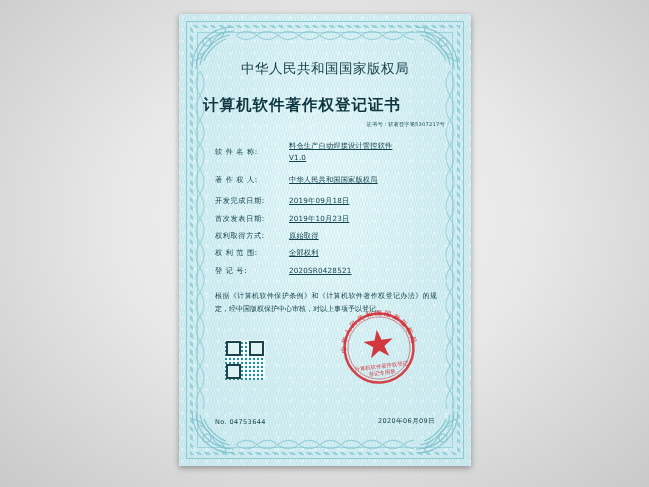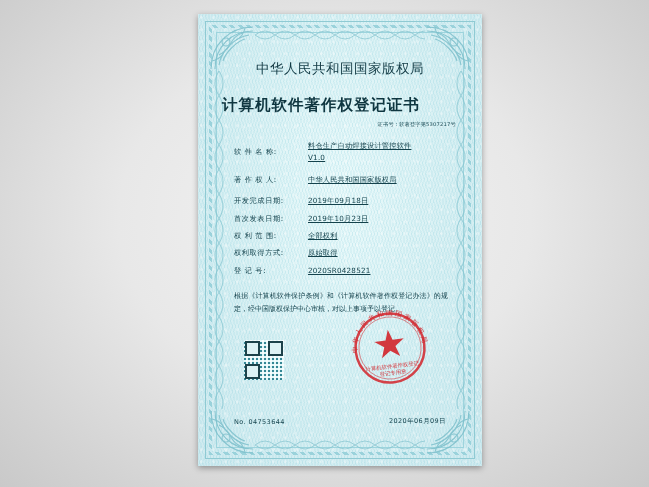--- a/index.html
+++ b/index.html
@@ -15,27 +15,28 @@
   }
   #stage {
     position: relative;
     width: 649px;
     height: 487px;
   }
 
   
   .cert {
     position: absolute;
-    left: 198px;
+    left: 179px;
     top: 14px;
     width: 284px;
     height: 452px;
     background: #dff3f5;
     box-shadow: 0 2px 6px rgba(0,0,0,.35);
     overflow: hidden;
+    padding-left: 8px;
   }
   
   .cert-bg {
     position: absolute;
     inset: 0;
     background:
       repeating-linear-gradient(74deg, rgba(255,255,255,0) 0 2px, rgba(120,200,215,.14) 2px 3px),
       repeating-linear-gradient(-74deg, rgba(255,255,255,0) 0 2px, rgba(120,200,215,.12) 2px 3px),
       radial-gradient(ellipse at 50% 40%, #eafafb 0%, #d8f0f3 55%, #cfeaef 100%);
   }
@@ -348,27 +349,27 @@
           <div class="flabel">开发完成日期:</div>
           <div class="fvalue">2019年09月18日</div>
         </div>
 
         <div class="frow">
           <div class="flabel">首次发表日期:</div>
           <div class="fvalue">2019年10月23日</div>
         </div>
 
         <div class="frow">
+          <div class="flabel">权利取得方式:</div>
+          <div class="fvalue">原始取得</div>
+        </div>
+
+        <div class="frow">
           <div class="flabel">权 利 范 围:</div>
           <div class="fvalue">全部权利</div>
-        </div>
-
-        <div class="frow">
-          <div class="flabel">权利取得方式:</div>
-          <div class="fvalue">原始取得</div>
         </div>
 
         <div class="frow">
           <div class="flabel">登 记 号:</div>
           <div class="fvalue">2020SR0428521</div>
         </div>
 
       </div>
 
       <div class="paragraph">根据《计算机软件保护条例》和《计算机软件著作权登记办法》的规定，经中国版权保护中心审核，对以上事项予以登记。</div>

